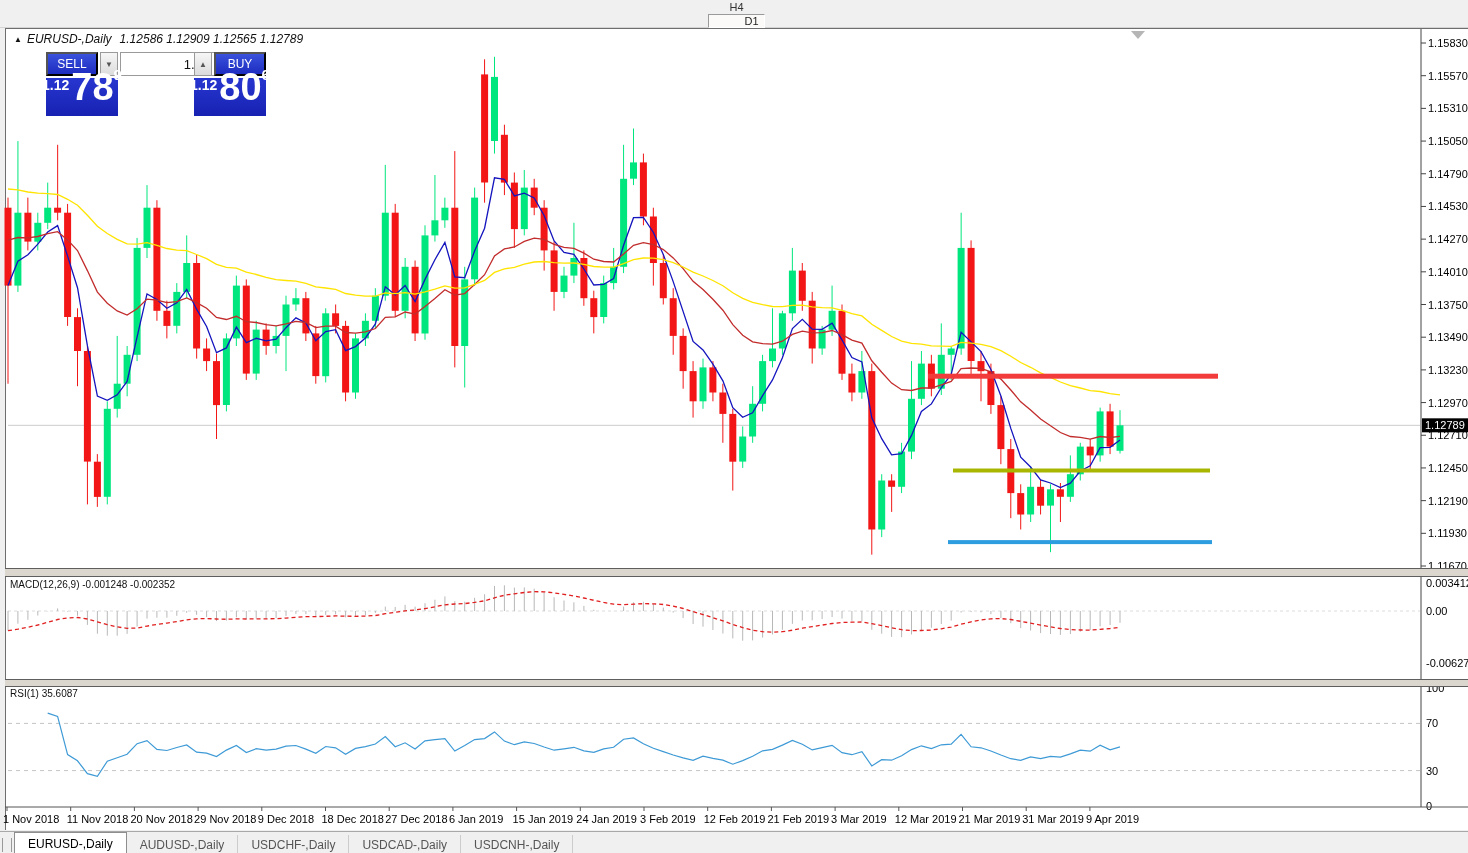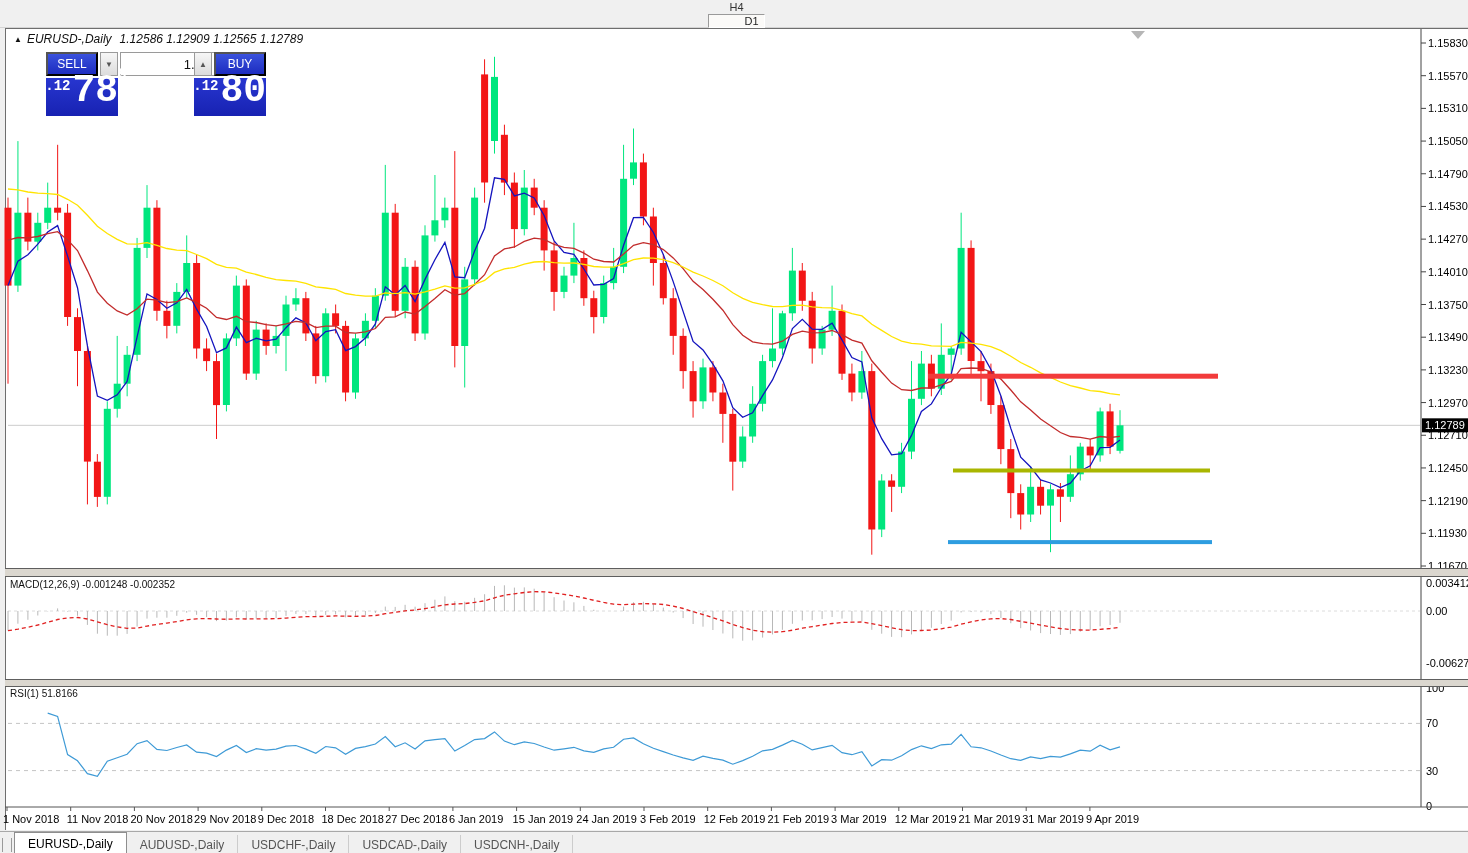--- a/index.html
+++ b/index.html
@@ -28,22 +28,22 @@
 
   
   #trade-panel{position:absolute;left:9px;top:50px;z-index:6;background:#ffffff;padding:2px;
     display:grid;grid-template-columns:52px 18px 72px 18px 52px;grid-template-rows:24px 38px;grid-gap:2px;margin-left:35px;}
   .tp-btn{background:linear-gradient(#3a52dc,#1d2cc0);color:#fff;font-size:12px;display:flex;
     align-items:center;justify-content:center;cursor:pointer;}
   .spin-btn{background:linear-gradient(#f6f6f6,#dcdcdc);border:1px solid #9a9a9a;box-sizing:border-box;
     color:#555;font-size:8px;display:flex;align-items:center;justify-content:center;cursor:pointer;}
   #volume-field{border:1px solid #9a9a9a;box-sizing:border-box;background:#fff;font-size:13px;color:#111;
     text-align:right;padding:0 6px 0 0;width:96px;height:24px;font-family:"Liberation Sans",sans-serif;}
-  .tp-price{background:linear-gradient(#2836d0,#1722b2);color:#fff;display:flex;align-items:flex-start;
-    justify-content:center;padding-bottom:21px;cursor:pointer;font-family:Liberation Mono, monospace;}
+  .tp-price{background:linear-gradient(#2836d0,#1722b2);color:#fff;display:flex;align-items:center;
+    justify-content:center;padding-bottom:21px;cursor:pointer;}
   .tp-price .pfx{font-size:14px;font-weight:bold;margin-right:2px;margin-bottom:3px;}
   .tp-price .big{font-size:38px;font-weight:bold;line-height:26px;}
   .tp-price .sup{font-size:15px;font-weight:bold;position:relative;top:-12px;}
   .span-sell{grid-column:1 / 3;}
   .span-buy{grid-column:4 / 6;}
 
   
   .pane-label{position:absolute;font-size:10px;color:#111;z-index:5;}
   #macd-label{left:10px;top:579px;}
   #rsi-label{left:10px;top:688px;}
@@ -548,21 +548,21 @@
       <span class="sup">6</span>
     </div>
   </div>
 
   <div id="macd-label" class="pane-label">
     <span>MACD(12,26,9)</span>
     <span>-0.001248 -0.002352</span>
   </div>
   <div id="rsi-label" class="pane-label">
     <span>RSI(1)</span>
-    <span>51.8166</span>
+    <span>35.6087</span>
   </div>
 
   <div id="split1" class="splitter"></div>
   <div id="split2" class="splitter"></div>
 
   <div id="tab-bar">
     <div id="tab-grip"></div>
   <div class="sym-tab active">EURUSD-,Daily</div>
       <div class="sym-tab">AUDUSD-,Daily</div>
       <div class="sym-tab">USDCHF-,Daily</div>

